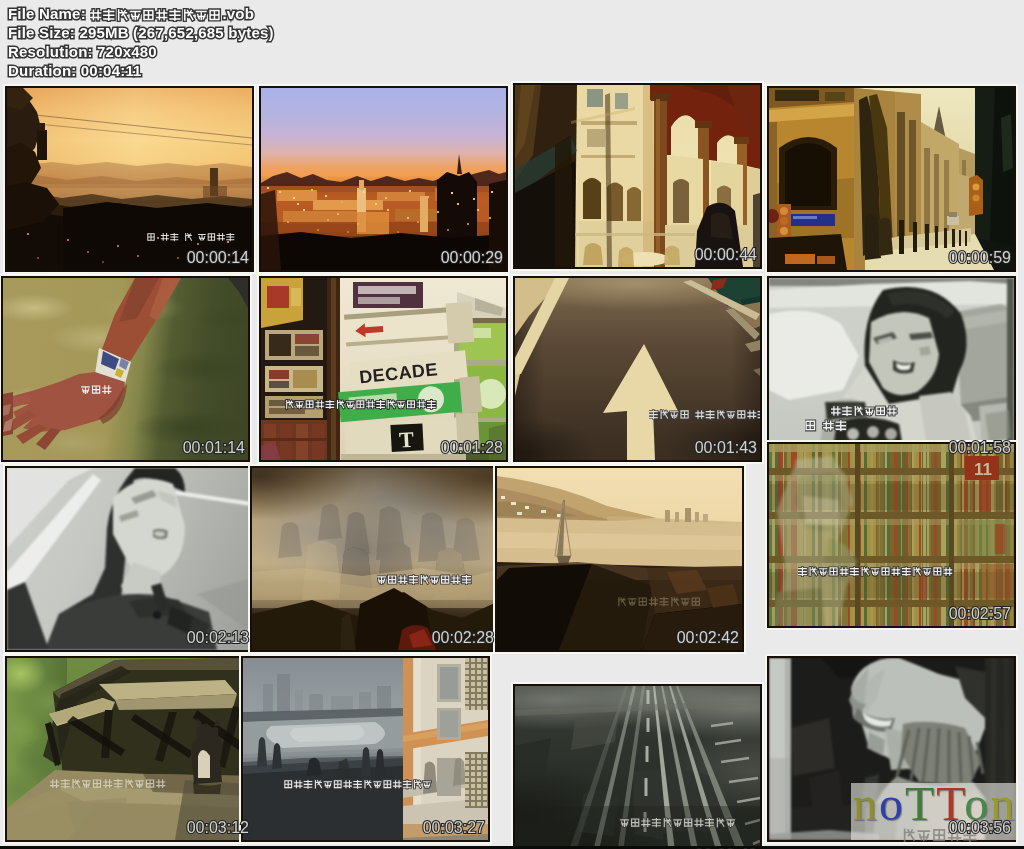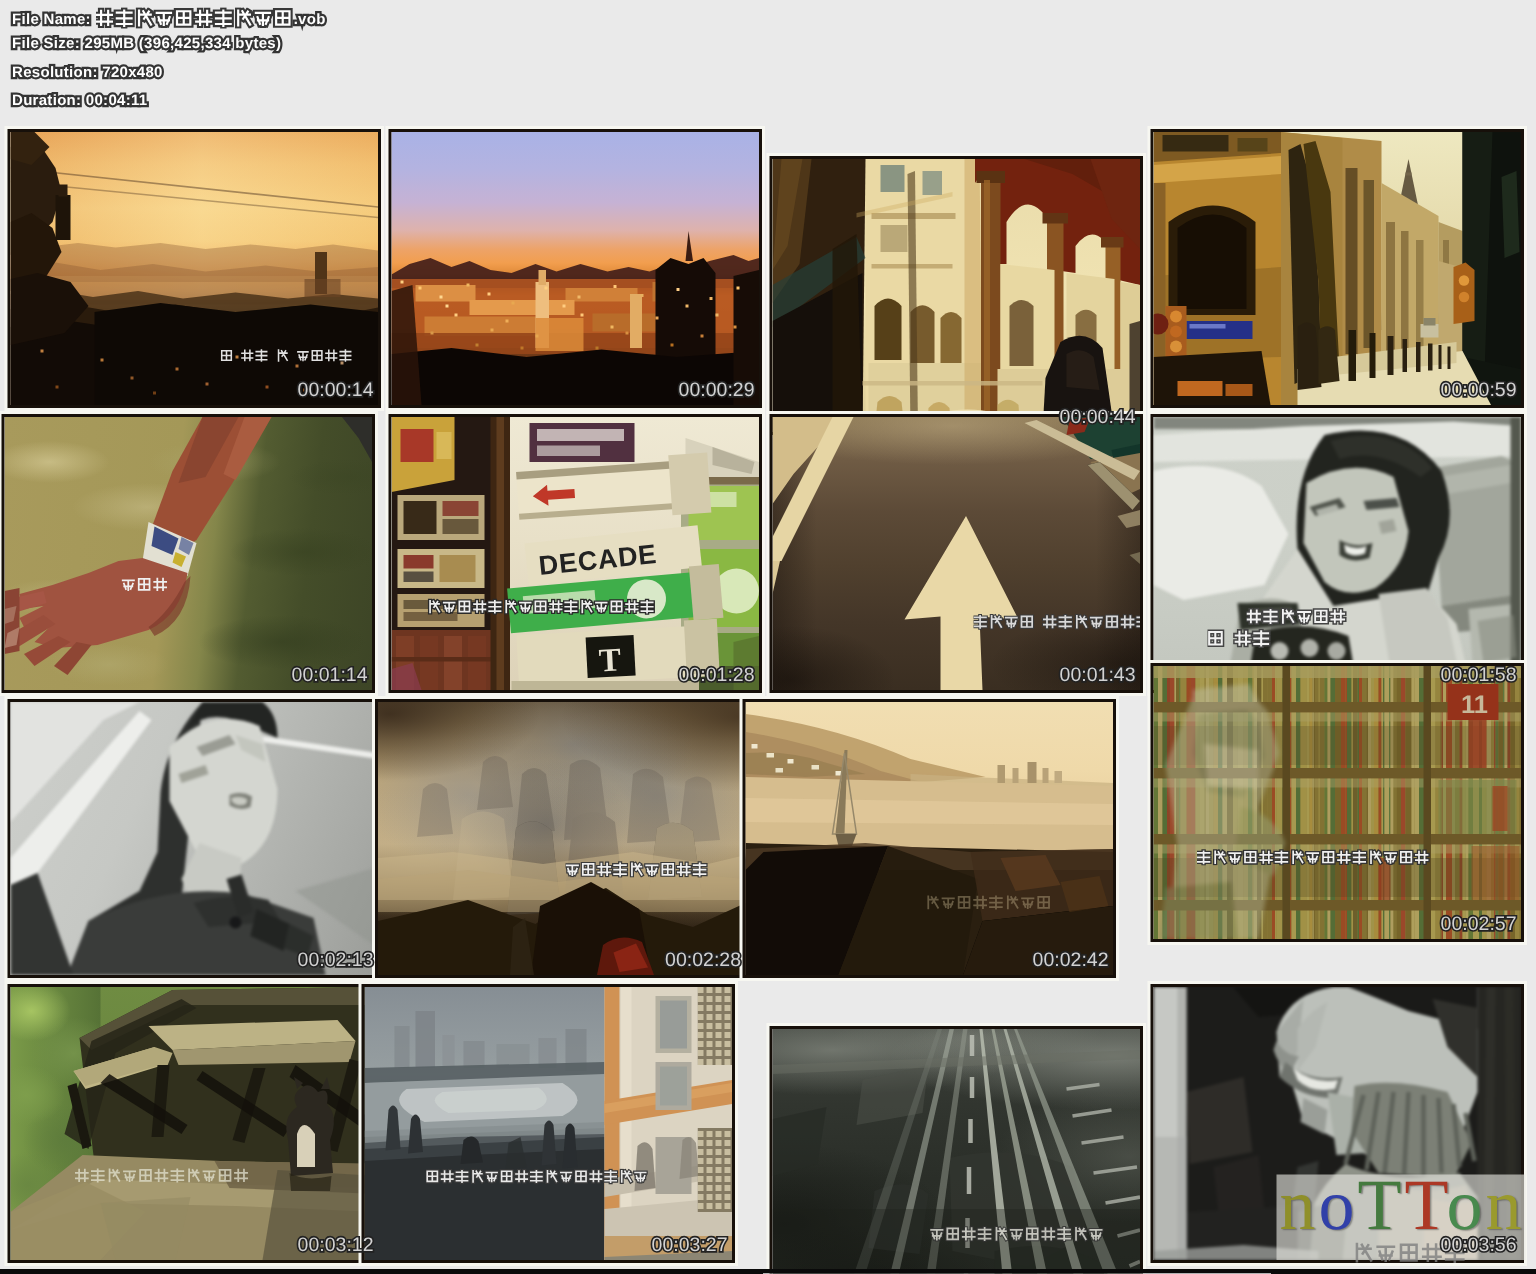--- a/index.html
+++ b/index.html
@@ -1,28 +1,28 @@
 <!DOCTYPE html>
 <html><head><meta charset="utf-8"><style>
 html,body{margin:0;padding:0}
 body{width:1024px;height:849px;background:#eaeaea;position:relative;overflow:hidden;font-family:"Liberation Sans",sans-serif}
 .cell{position:absolute;width:245px;height:182px;border:2px solid #17100a;box-shadow:0 0 0 2px #f7f7f1;overflow:hidden}
-.ts{position:absolute;right:3px;bottom:3px;font-size:13px;letter-spacing:0;color:#d2d2d2;
+.ts{position:absolute;right:3px;bottom:3px;font-size:16px;letter-spacing:0;color:#d2d2d2;
  -webkit-text-stroke:2.2px #222;paint-order:stroke fill;font-weight:400;z-index:9}
-.hdr{position:absolute;left:8px;color:#fff;font-size:10px;font-weight:bold;letter-spacing:0.2px;
+.hdr{position:absolute;left:8px;color:#fff;font-size:15px;font-weight:bold;letter-spacing:0.2px;
  -webkit-text-stroke:3px #343434;paint-order:stroke fill;white-space:nowrap}
 .sub{position:absolute;display:flex;align-items:center;z-index:8}
 .abs{position:absolute}
 </style></head><body>
 
 <div class="hdr" style="top:5px">File Name: <span style="display:inline-block;vertical-align:-3px"><svg width="132.2" height="14.0" style="display:block" viewBox="0 0 132.2 14.0">
         <path d="M3.4 2.2L3.4 11.6 M8.1 2.2L8.1 11.6 M0.7 4.9L10.6 4.9 M0.7 9.4L10.6 9.4 M13.9 3.4L23.7 3.4 M13.9 7.2L23.7 7.2 M13.9 11.0L23.7 11.0 M18.8 2.0L18.8 12.2 M28.7 2.0L28.7 12.0 M31.5 2.5L36.7 11.4 M35.2 2.7L32.0 7.5 M29.8 4.7L36.5 4.7 M40.5 3.6L50.0 3.6 M45.2 3.6L45.2 11.6 M41.7 6.4L43.2 10.9 M49.1 6.4L47.3 10.9 M41.9 8.6L48.6 8.6 M54.0 2.5L62.9 2.5 M62.9 2.5L62.9 11.4 M54.0 2.5L54.0 11.4 M54.0 11.4L62.9 11.4 M54.0 6.9L62.9 6.9 M58.5 2.5L58.5 11.4 M69.4 2.2L69.4 11.6 M74.1 2.2L74.1 11.6 M66.8 4.9L76.7 4.9 M66.8 9.4L76.7 9.4 M80.0 3.4L89.8 3.4 M80.0 7.2L89.8 7.2 M80.0 11.0L89.8 11.0 M84.9 2.0L84.9 12.2 M94.8 2.0L94.8 12.0 M97.6 2.5L102.8 11.4 M101.2 2.7L98.1 7.5 M95.9 4.7L102.6 4.7 M106.6 3.6L116.0 3.6 M111.3 3.6L111.3 11.6 M107.7 6.4L109.3 10.9 M115.1 6.4L113.3 10.9 M108.0 8.6L114.7 8.6 M120.1 2.5L129.0 2.5 M129.0 2.5L129.0 11.4 M120.1 2.5L120.1 11.4 M120.1 11.4L129.0 11.4 M120.1 6.9L129.0 6.9 M124.5 2.5L124.5 11.4" stroke="#383838" stroke-width="4.26" fill="none" stroke-linecap="square" opacity="1.0"></path>
         <path d="M3.4 2.2L3.4 11.6 M8.1 2.2L8.1 11.6 M0.7 4.9L10.6 4.9 M0.7 9.4L10.6 9.4 M13.9 3.4L23.7 3.4 M13.9 7.2L23.7 7.2 M13.9 11.0L23.7 11.0 M18.8 2.0L18.8 12.2 M28.7 2.0L28.7 12.0 M31.5 2.5L36.7 11.4 M35.2 2.7L32.0 7.5 M29.8 4.7L36.5 4.7 M40.5 3.6L50.0 3.6 M45.2 3.6L45.2 11.6 M41.7 6.4L43.2 10.9 M49.1 6.4L47.3 10.9 M41.9 8.6L48.6 8.6 M54.0 2.5L62.9 2.5 M62.9 2.5L62.9 11.4 M54.0 2.5L54.0 11.4 M54.0 11.4L62.9 11.4 M54.0 6.9L62.9 6.9 M58.5 2.5L58.5 11.4 M69.4 2.2L69.4 11.6 M74.1 2.2L74.1 11.6 M66.8 4.9L76.7 4.9 M66.8 9.4L76.7 9.4 M80.0 3.4L89.8 3.4 M80.0 7.2L89.8 7.2 M80.0 11.0L89.8 11.0 M84.9 2.0L84.9 12.2 M94.8 2.0L94.8 12.0 M97.6 2.5L102.8 11.4 M101.2 2.7L98.1 7.5 M95.9 4.7L102.6 4.7 M106.6 3.6L116.0 3.6 M111.3 3.6L111.3 11.6 M107.7 6.4L109.3 10.9 M115.1 6.4L113.3 10.9 M108.0 8.6L114.7 8.6 M120.1 2.5L129.0 2.5 M129.0 2.5L129.0 11.4 M120.1 2.5L120.1 11.4 M120.1 11.4L129.0 11.4 M120.1 6.9L129.0 6.9 M124.5 2.5L124.5 11.4" stroke="#fff" stroke-width="1.46" fill="none" stroke-linecap="square" opacity="1.0"></path>
       </svg></span>.vob</div>
-<div class="hdr" style="top:24px">File Size: 295MB (396,425,334 bytes)</div>
+<div class="hdr" style="top:24px">File Size: 295MB (267,652,685 bytes)</div>
 <div class="hdr" style="top:43px">Resolution: 720x480</div>
 <div class="hdr" style="top:62px">Duration: 00:04:11</div>
 <div class="cell" style="left:5px;top:86px">
 <div class="abs" style="inset:0;background:
  linear-gradient(180deg,#eaa95c 0%,#f2c172 12%,#f7d284 28%,#f5ca78 40%,#f0b262 47%,#e59c4a 52%,#c68748 58%,#8a5c34 64%,#46301b 70%,#1c130b 78%,#0d0805 88%,#0b0704 100%)"></div>
 <div class="abs" style="inset:0;background:linear-gradient(90deg,rgba(225,150,75,.30),rgba(255,235,180,.28) 52%,rgba(240,185,105,.25))"></div>
 <svg class="abs" style="left:0;top:0" width="245" height="182" viewBox="0 0 245 182">
  <path d="M0 24 L245 50" stroke="rgba(85,60,38,.5)" stroke-width="1.1" fill="none"></path>
  <path d="M0 33 L245 57" stroke="rgba(85,60,38,.4)" stroke-width="1" fill="none"></path>
  <path d="M0 80 L20 77 L45 74 L70 77 L100 74 L130 78 L160 75 L190 78 L215 75 L245 79 L245 100 L0 100 Z" fill="rgba(135,85,48,.35)"></path>
@@ -68,21 +68,21 @@
  <rect x="159" y="108" width="8" height="36" fill="#e2ac64"></rect>
  <path d="M176 92 L186 84 L198 88 L208 84 L216 94 L216 182 L176 182 Z" fill="#150b06"></path>
  <path d="M0 148 L40 144 L90 150 L140 145 L190 150 L245 146 L245 182 L0 182 Z" fill="#0c0604"></path>
  <path d="M96 124 L128 124 L128 146 L96 146 Z" fill="#dc8c3a" opacity=".85"></path>
  <path d="M228 96 L245 92 L245 182 L228 182 Z" fill="#170c06"></path>
  <path d="M0 106 L14 102 L20 182 L0 182 Z" fill="#2a1409" opacity=".85"></path>
 </svg>
 <div class="abs" style="left:6px;top:99px;width:2px;height:2px;background:#ffd080;box-shadow:12px 4px 0 #ffc870,26px 10px 0 #ffd890,44px 2px 0 #f0b860,58px 8px 0 #ffcc80,74px 14px 0 #e8a850,96px 4px 0 #ffd080,118px 10px 0 #f0b868,142px 3px 0 #ffc878,160px 9px 0 #e8b060,184px 5px 0 #ffd088,206px 11px 0 #f0b868,224px 4px 0 #ffc870,36px 22px 0 #ffce80,70px 26px 0 #f0ae58,120px 22px 0 #ffc878,170px 24px 0 #e8a858,210px 22px 0 #f0b868,20px 34px 0 #d89848,90px 36px 0 #e8a850,150px 34px 0 #d89040,200px 36px 0 #c88038,50px 42px 0 #c08030,130px 44px 0 #b87828,30px 16px 0 #ffd890,108px 16px 0 #ffcc80,190px 16px 0 #f0b868,60px 32px 0 #e8a850,140px 30px 0 #f0b860,222px 30px 0 #d89040,80px 44px 0 #c07828,180px 42px 0 #b87020"></div>
 <span class="ts">00:00:29</span>
   </div>
-<div class="cell" style="left:513px;top:104px">
+<div class="cell" style="left:513px;top:83px">
 <div class="abs" style="inset:0;background:linear-gradient(180deg,#e9dbaa 0%,#f0e3b2 50%,#e6d7a4 75%,#dccb98 100%)"></div>
 <svg class="abs" style="left:0;top:0" width="245" height="182" viewBox="0 0 245 182">
  <rect x="62" y="0" width="90" height="182" fill="#ead9a4"></rect>
  <rect x="72" y="4" width="16" height="18" fill="#8a9582"></rect>
  <rect x="100" y="8" width="13" height="16" fill="#98a08a"></rect>
  <rect x="66" y="36" width="56" height="4" fill="#c0a870"></rect>
  <rect x="72" y="44" width="18" height="18" fill="#baa878"></rect>
  <rect x="66" y="70" width="54" height="3" fill="#c4ac74"></rect>
  <path d="M68 112 L68 98 Q77 88 86 98 L86 134 L68 134 Z" fill="#564018"></path>
  <path d="M92 114 L92 102 Q100 93 108 102 L108 136 L92 136 Z" fill="#6a4c20" opacity=".9"></path>

